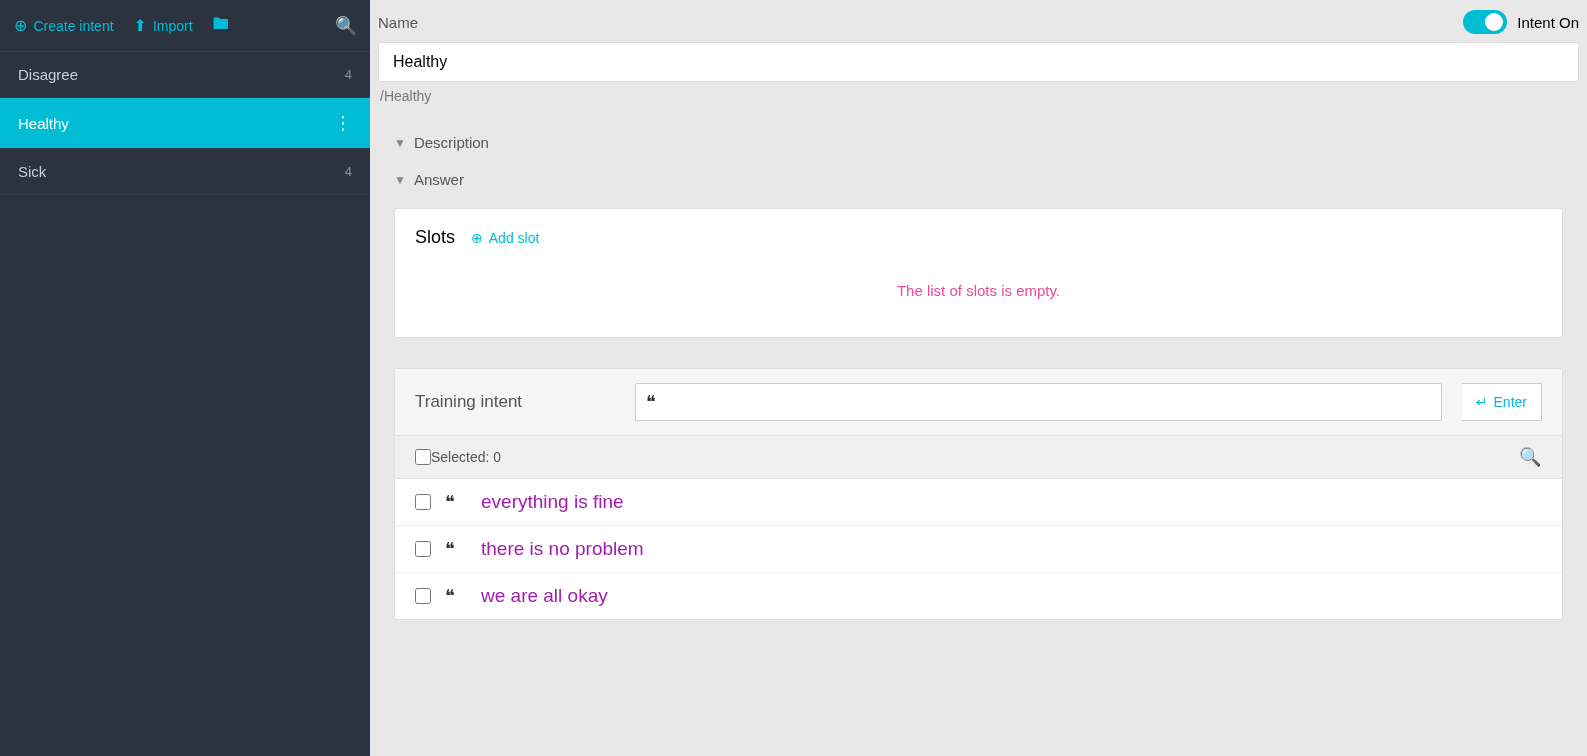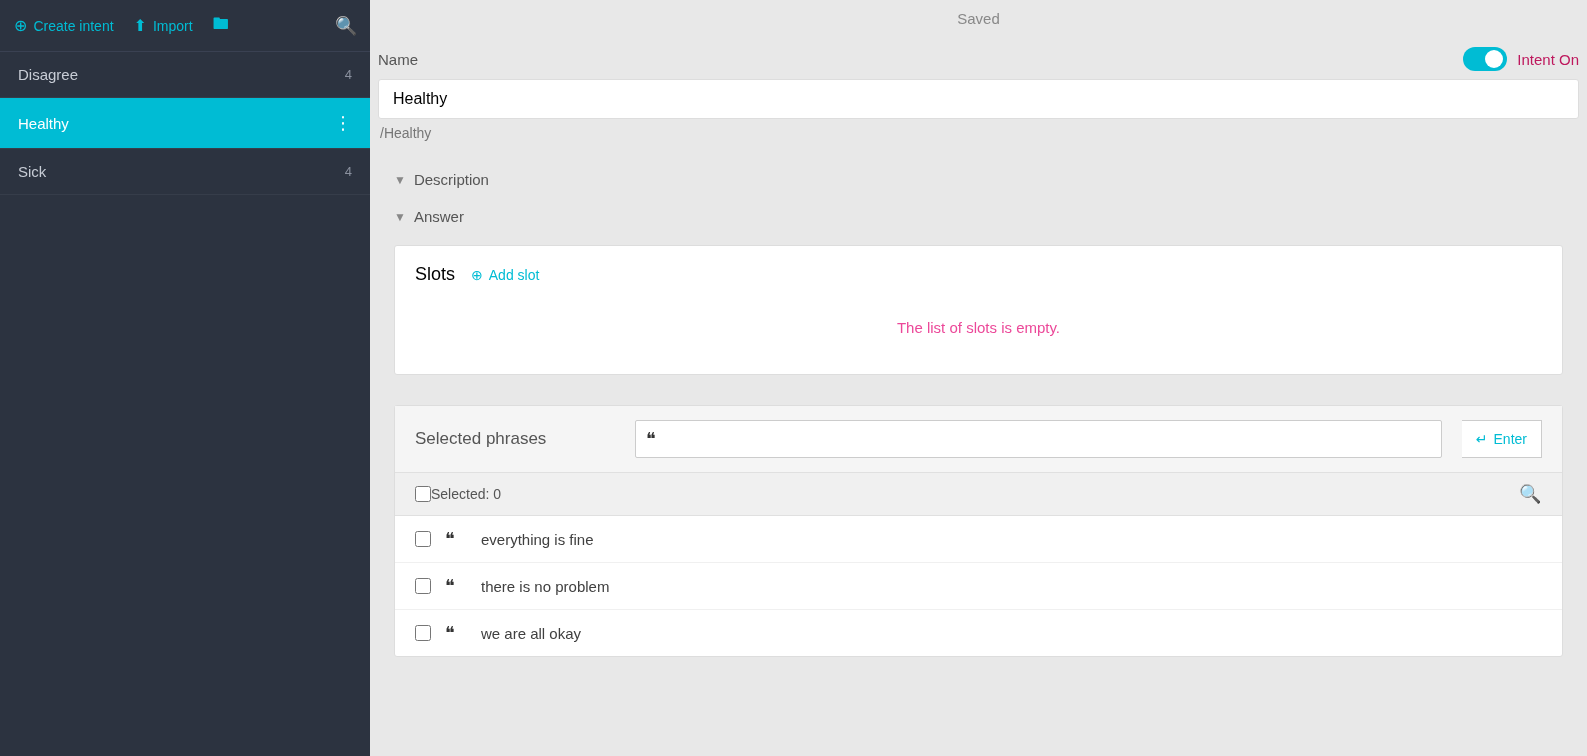--- a/index.html
+++ b/index.html
@@ -113,21 +113,21 @@
     .intent-header .name-label {
       font-size: 15px;
       color: #555;
     }
 
     .intent-on-row {
       display: flex;
       align-items: center;
       gap: 10px;
       font-size: 15px;
-      color: #be185d;
+      color: #000000;
       margin-left: 12px;
     }
 
     .toggle-switch {
       position: relative;
       width: 44px;
       height: 24px;
       display: inline-block;
     }
 
@@ -314,22 +314,22 @@
       padding: 12px 20px;
       border-bottom: 1px solid #f0f0f0;
       gap: 14px;
     }
 
     .phrase-row:last-child {
       border-bottom: none;
     }
 
     .phrase-row .phrase-text {
-      font-size: 15px;
-      color: #404040;
+      font-size: 19px;
+      color: #a21caf;
     }
 
     .phrase-quote {
       font-size: 18px;
       color: #333;
       min-width: 22px;
     }
 
     input[type="checkbox"] {
       width: 16px;
@@ -374,23 +374,20 @@
       <span class="dots-menu">⋮</span>
     </div>
     <div class="intent-item">
       <span>Sick</span>
       <span class="count">4</span>
     </div>
   </div>
 </div>
 
 <div id="main">
-  <div class="saved-bar">
-    <span>Saved</span>
-  </div>
 
   <div class="intent-header">
     <div class="name-row">
       <span class="name-label">Name</span>
       <div class="intent-on-row">
         <label class="toggle-switch">
 
           <span class="toggle-slider"></span>
         </label>
         <span>Intent On</span>
@@ -418,21 +415,21 @@
         <span>Add slot</span>
       </button>
     </div>
     <div class="slots-empty">The list of slots is empty.</div>
   </div>
 
   <div class="divider-section"></div>
 
   <div class="training-section">
     <div class="training-header">
-      <span class="training-title">Selected phrases</span>
+      <span class="training-title">Training intent</span>
       <div class="phrase-input-wrap">
         <span class="quote-icon">❝</span>
         <input class="phrase-input" type="text" style="">
       </div>
       <button class="enter-btn">
         <span>↵</span>
         <span>Enter</span>
       </button>
     </div>
 

